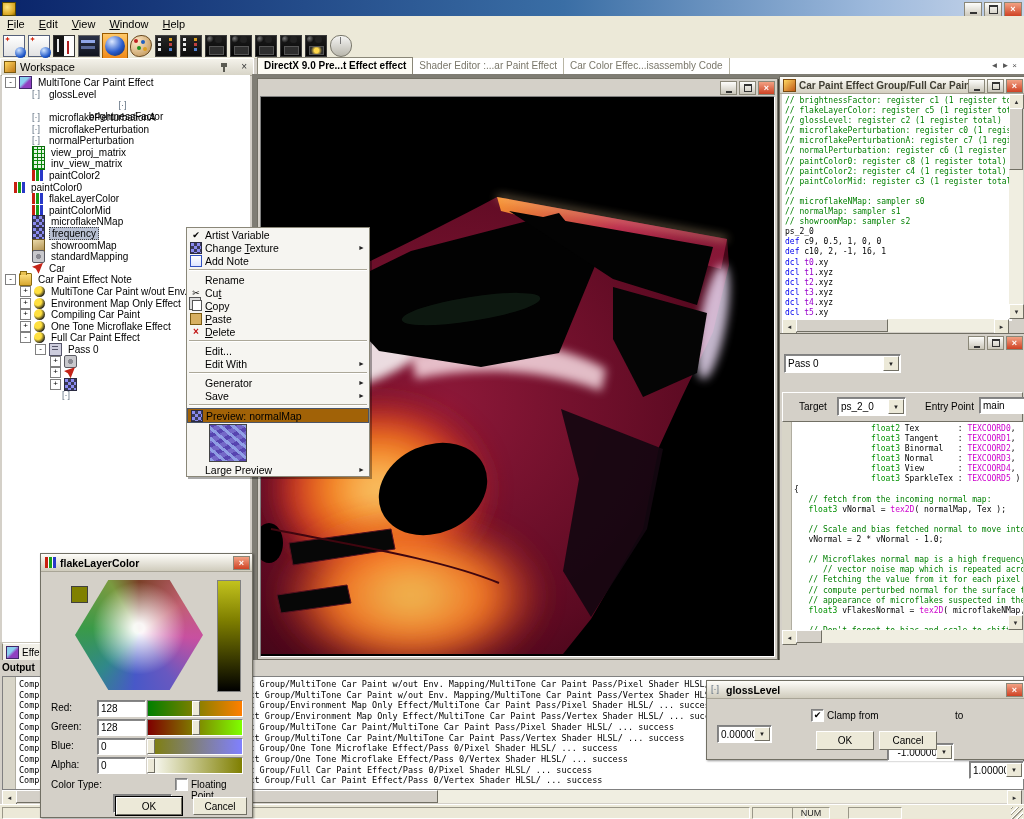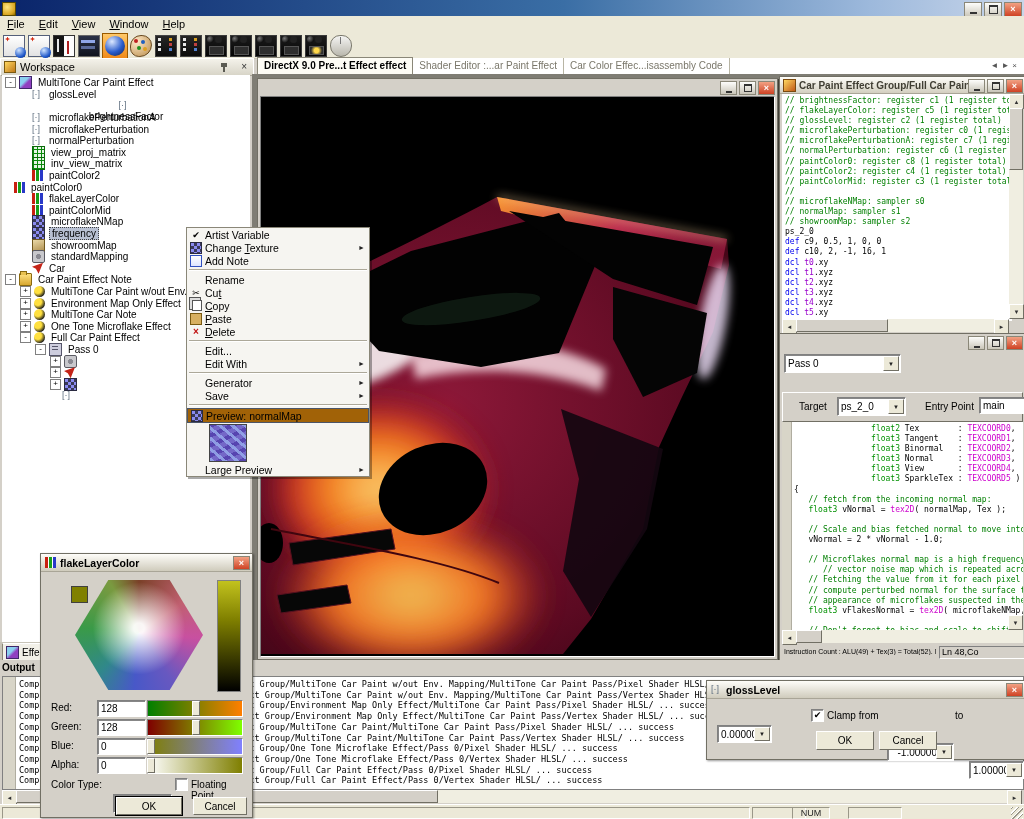--- a/index.html
+++ b/index.html
@@ -318,21 +318,21 @@
         <span class="tlabel">MultiTone Car Paint w/out Env. Mapping</span>
       </div>
       <div class="trow" style="padding-left: 18px;">
         <span class="expbox">+</span>
         <span class="nicon ic-effect"></span>
         <span class="tlabel">Environment Map Only Effect</span>
       </div>
       <div class="trow" style="padding-left: 18px;">
         <span class="expbox">+</span>
         <span class="nicon ic-effect"></span>
-        <span class="tlabel">MultiTone Car Note</span>
+        <span class="tlabel">Compiling Car Paint</span>
       </div>
       <div class="trow" style="padding-left: 18px;">
         <span class="expbox">+</span>
         <span class="nicon ic-effect"></span>
         <span class="tlabel">One Tone Microflake Effect</span>
       </div>
       <div class="trow" style="padding-left: 18px;">
         <span class="expbox">-</span>
         <span class="nicon ic-effect"></span>
         <span class="tlabel">Full Car Paint Effect</span>
@@ -488,24 +488,20 @@
   </div>
   <div class="abs" style="left:2px;top:88px;width:241px;height:208px;background:#fff;overflow:hidden">
     <div class="abs" style="left:0;top:0;width:9px;height:208px;background:#d8d5c8;border-right:1px solid #b0ada0"></div>
     <div class="abs code" id="shader-code" style="left:12px;top:2px"><div class="cline"><span class="tc-p">                </span><span class="tc-t">float2</span><span class="tc-p"> Tex        : </span><span class="tc-m">TEXCOORD0</span><span class="tc-p">,</span></div><div class="cline"><span class="tc-p">                </span><span class="tc-t">float3</span><span class="tc-p"> Tangent    : </span><span class="tc-m">TEXCOORD1</span><span class="tc-p">,</span></div><div class="cline"><span class="tc-p">                </span><span class="tc-t">float3</span><span class="tc-p"> Binormal   : </span><span class="tc-m">TEXCOORD2</span><span class="tc-p">,</span></div><div class="cline"><span class="tc-p">                </span><span class="tc-t">float3</span><span class="tc-p"> Normal     : </span><span class="tc-m">TEXCOORD3</span><span class="tc-p">,</span></div><div class="cline"><span class="tc-p">                </span><span class="tc-t">float3</span><span class="tc-p"> View       : </span><span class="tc-m">TEXCOORD4</span><span class="tc-p">,</span></div><div class="cline"><span class="tc-p">                </span><span class="tc-t">float3</span><span class="tc-p"> SparkleTex : </span><span class="tc-m">TEXCOORD5</span><span class="tc-p"> ) :</span></div><div class="cline"><span class="tc-p">{</span></div><div class="cline"><span class="tc-p">   </span><span class="tc-c">// fetch from the incoming normal map:</span></div><div class="cline"><span class="tc-p">   </span><span class="tc-t">float3</span><span class="tc-p"> vNormal = </span><span class="tc-m">tex2D</span><span class="tc-p">( normalMap, Tex );</span></div><div class="cline">&nbsp;</div><div class="cline"><span class="tc-p">   </span><span class="tc-c">// Scale and bias fetched normal to move into [-1.0, 1.0] range:</span></div><div class="cline"><span class="tc-p">   vNormal = 2 * vNormal - 1.0;</span></div><div class="cline">&nbsp;</div><div class="cline"><span class="tc-p">   </span><span class="tc-c">// Microflakes normal map is a high frequency normalized</span></div><div class="cline"><span class="tc-p">      </span><span class="tc-c">// vector noise map which is repeated across the surface.</span></div><div class="cline"><span class="tc-p">   </span><span class="tc-c">// Fetching the value from it for each pixel allows us to</span></div><div class="cline"><span class="tc-p">   </span><span class="tc-c">// compute perturbed normal for the surface to imitate</span></div><div class="cline"><span class="tc-p">   </span><span class="tc-c">// appearance of microflakes suspected in the paint layer:</span></div><div class="cline"><span class="tc-p">   </span><span class="tc-t">float3</span><span class="tc-p"> vFlakesNormal = </span><span class="tc-m">tex2D</span><span class="tc-p">( microflakeNMap, SparkleTex );</span></div><div class="cline">&nbsp;</div><div class="cline"><span class="tc-p">   </span><span class="tc-c">// Don't forget to bias and scale to shift color into [-1.0, 1.0] range:</span></div></div>
     <div class="sbtn" style="right:0;bottom:0;width:13px">▼</div>
   </div>
   <div class="hsb" style="left:2px;top:296px;width:241px;height:13px">
     <div class="sbtn" style="left:0;top:0">◄</div>
     <div class="sthumb" style="left:14px;top:0;width:24px;height:11px"></div>
   </div>
-  <div class="abs" style="left:2px;top:311px;width:241px;height:15px">
-    <span class="abs" style="left:2px;top:3px;font-size:7px;white-space:nowrap;overflow:hidden;width:152px;display:inline-block">Instruction Count : ALU(49) + Tex(3) = Total(52). Max Op</span>
-    <span class="abs sunken" style="left:157px;top:1px;width:82px;height:11px;font-size:9px;padding-left:2px;overflow:hidden;white-space:nowrap">Ln 48,Co</span>
-  </div>
 </div>
 
 <div class="abs" id="out-dock">
   <div class="abs" id="out-header">Output</div>
   <div class="abs" id="out-content">
     <div id="out-margin"></div>
     <div id="out-lines"><div>Compiling pixel shader DirectX 9.0 HLSL Effect Group/MultiTone Car Paint w/out Env. Mapping/MultiTone Car Paint Pass/Pixel Shader HLSL/ ... success</div><div>Compiling vertex shader DirectX 9.0 HLSL Effect Group/MultiTone Car Paint w/out Env. Mapping/MultiTone Car Paint Pass/Vertex Shader HLSL/ ... success</div><div>Compiling pixel shader DirectX 9.0 HLSL Effect Group/Environment Map Only Effect/MultiTone Car Paint Pass/Pixel Shader HLSL/ ... success</div><div>Compiling vertex shader DirectX 9.0 HLSL Effect Group/Environment Map Only Effect/MultiTone Car Paint Pass/Vertex Shader HLSL/ ... success</div><div>Compiling pixel shader DirectX 9.0 HLSL Effect Group/MultiTone Car Paint/MultiTone Car Paint Pass/Pixel Shader HLSL/ ... success</div><div>Compiling vertex shader DirectX 9.0 HLSL Effect Group/MultiTone Car Paint/MultiTone Car Paint Pass/Vertex Shader HLSL/ ... success</div><div>Compiling pixel shader DirectX 9.0 HLSL Effect Group/One Tone Microflake Effect/Pass 0/Pixel Shader HLSL/ ... success</div><div>Compiling vertex shader DirectX 9.0 HLSL Effect Group/One Tone Microflake Effect/Pass 0/Vertex Shader HLSL/ ... success</div><div>Compiling pixel shader DirectX 9.0 HLSL Effect Group/Full Car Paint Effect/Pass 0/Pixel Shader HLSL/ ... success</div><div>Compiling vertex shader DirectX 9.0 HLSL Effect Group/Full Car Paint Effect/Pass 0/Vertex Shader HLSL/ ... success</div></div>
   </div>
   <div class="hsb" style="left:2px;top:130px;width:1020px;height:13px">
     <div class="sbtn" style="left:0;top:0">◄</div>

